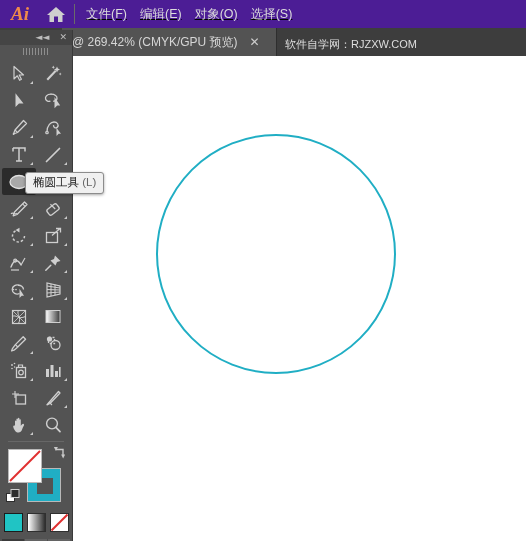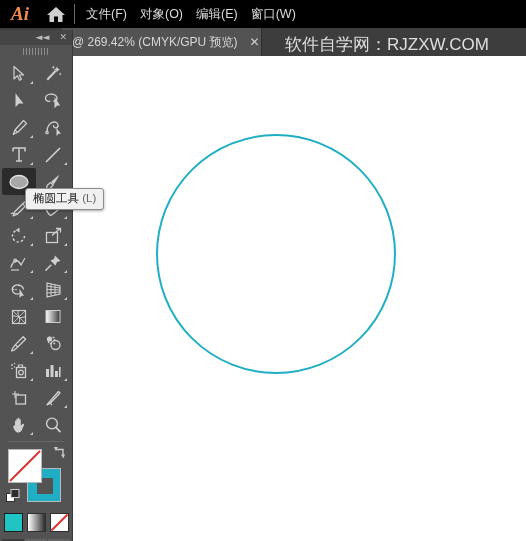--- a/index.html
+++ b/index.html
@@ -16,21 +16,21 @@
     font-family: "Liberation Sans", "DejaVu Sans", sans-serif;
     -webkit-font-smoothing: antialiased;
     user-select: none;
   }
 
   
   #menubar {
     position: absolute;
     left: 0; top: 0;
     width: 526px; height: 28px;
-    background: #000000;
+    background: #4c1d95;
     display: flex;
     align-items: center;
   }
   .ai-logo {
     width: 40px;
     text-align: center;
     font-family: "Liberation Serif", "DejaVu Serif", serif;
     font-size: 19px;
     font-weight: bold;
     font-style: italic;
@@ -48,20 +48,21 @@
     width: 1px;
     height: 20px;
     background: #6a6a6a;
     margin: 0 6px 0 2px;
   }
   .menu-items {
     display: flex;
     align-items: center;
     gap: 11px;
     padding-left: 4px;
+    text-decoration: underline;
   }
   .menu-item {
     font-size: 12.5px;
     color: #dcdcdc;
     line-height: 28px;
     white-space: nowrap;
     cursor: default;
     padding: 0 1px;
   }
 
@@ -74,21 +75,21 @@
     display: flex;
     align-items: stretch;
   }
   .tab-doc {
     position: absolute;
     left: 62px; top: 0;
     height: 28px;
     background: #535353;
     display: flex;
     align-items: center;
-    padding: 0 1px 0 10px;
+    padding: 0 16px 0 10px;
     box-sizing: border-box;
     border-right: 1px solid #2e2e2e;
   }
   .tab-title {
     font-size: 12px;
     color: #d6d6d6;
     white-space: nowrap;
     overflow: hidden;
   }
   .tab-close {
@@ -98,21 +99,21 @@
     line-height: 1;
     cursor: pointer;
     font-family: "DejaVu Sans", sans-serif;
   }
   .tab-watermark {
     position: absolute;
     left: 285px; top: 0;
     height: 32px;
     display: flex;
     align-items: center;
-    font-size: 17px;
+    font-size: 11px;
     color: #dedede;
     white-space: nowrap;
   }
 
   
   #toolpanel {
     position: absolute;
     left: 0; top: 30px;
     width: 72px;
     height: 511px;
@@ -264,21 +265,21 @@
     cursor: pointer;
     background: #636363;
     border-right: 1px solid #4e4e4e;
   }
   .draw-mode.active { background: #3b3b3b; }
   .draw-mode:last-child { border-right: none; }
 
   
   #tooltip {
     position: absolute;
-    left: 25px; top: 188px;
+    left: 25px; top: 172px;
     background: #f0f0f0;
     border: 1px solid #8c8c8c;
     border-radius: 3px;
     padding: 2px 7px 3px 7px;
     font-size: 11.5px;
     color: #1a1a1a;
     white-space: nowrap;
     z-index: 30;
     box-shadow: 0 1px 3px rgba(0,0,0,0.35);
   }
@@ -303,23 +304,23 @@
   <div id="menubar">
     <div class="ai-logo">Ai</div>
     <div class="home-icon">
       <svg width="22" height="19" viewBox="0 0 22 19">
         <path d="M11 2 L20 10 L17.5 10 L17.5 17 L13 17 L13 11.5 L9 11.5 L9 17 L4.5 17 L4.5 10 L2 10 Z" fill="#cfcfcf"></path>
       </svg>
     </div>
     <div class="menu-sep"></div>
     <div class="menu-items">
       <div class="menu-item">文件(F)</div>
+      <div class="menu-item">编辑(E)</div>
       <div class="menu-item">对象(O)</div>
-      <div class="menu-item">编辑(E)</div>
-      <div class="menu-item">窗口(W)</div>
+      <div class="menu-item">选择(S)</div>
     </div>
   </div>
 
   <div id="tabbar">
     <div class="tab-doc">
       <span class="tab-title">@ 269.42% (CMYK/GPU 预览)</span>
       <span class="tab-close">✕</span>
     </div>
     <div class="tab-watermark">软件自学网：RJZXW.COM</div>
   </div>

